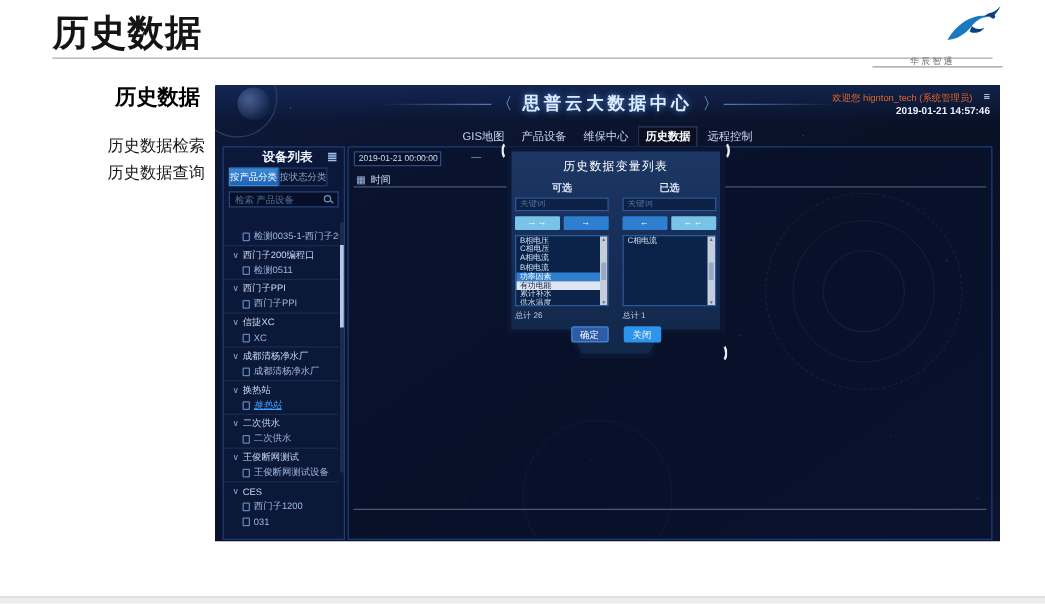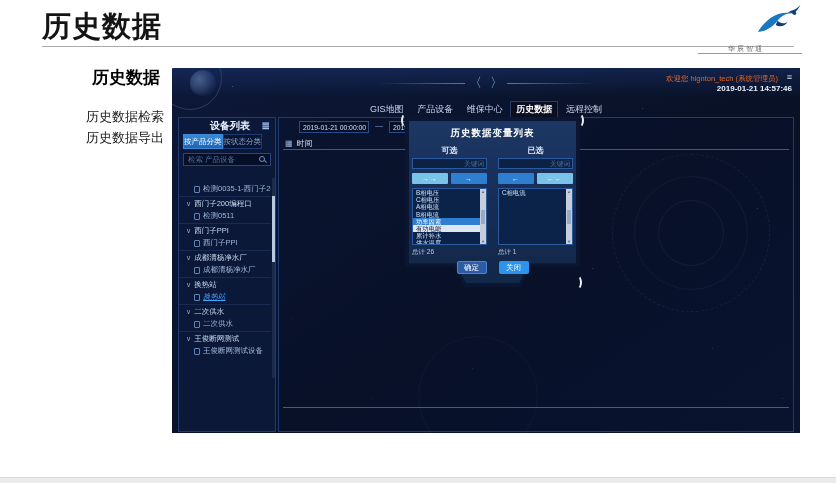--- a/index.html
+++ b/index.html
@@ -92,21 +92,21 @@
              margin-right:3px; flex:0 0 auto; }
   .tree-row.selected { color:#3fa2ff; }
   .tree-row.selected .lbl { text-decoration:underline; font-style:italic; color:#3fa2ff; }
   .dp-scroll { position:absolute; right:0; top:60px; width:3px; height:200px;
                background:rgba(120,150,200,.15); cursor:pointer; }
   .dp-thumb { position:absolute; top:18px; left:0; width:3px; height:66px; background:#b9c8e2; }
 
   
   .main-panel { position:absolute; left:106px; top:49px; width:516px; height:315px;
                 border:1px solid #1e3c74; background:rgba(9,18,44,.45); }
-  .date-row { position:absolute; left:20px; top:3px; display:flex; gap:6px; }
+  .date-row { position:absolute; left:4px; top:3px; display:flex; gap:24px; }
   .date-input { width:70px; height:12px; border:1px solid #2a4c86; background:rgba(8,16,40,.85);
                 color:#cfe0f5; font-size:6.8px; font-family:inherit; padding:0 0 0 3px; outline:0; }
   .date-sep { color:#8aa3cc; font-size:8px; }
   .table-head { position:absolute; left:4px; right:4px; top:19px; height:13px;
                 border-bottom:1px solid rgba(150,170,200,.45); display:flex; align-items:center;
                 font-size:8px; color:#cfe0f5; }
   .grid-ico { color:#9fb8e0; margin:0 4px 0 2px; font-size:8px; }
   .table-bottom { position:absolute; left:4px; right:4px; bottom:23px; height:1px;
                   background:rgba(150,160,185,.5); }
 
@@ -117,26 +117,26 @@
   .m-outer { background:#0a1632; filter:drop-shadow(0 2px 4px rgba(0,0,0,.6)); }
   .m-inner { left:4px; top:4px; width:167px; height:162px;
              background:linear-gradient(180deg,#1d3764 0%,#152c55 55%,#122848 100%);
              filter:drop-shadow(0 0 4px rgba(64,134,232,.65)); }
   .brk { position:absolute; width:10px; height:15px; border:2px solid #e9eef6;
          border-radius:50%; border-top-color:transparent; border-bottom-color:transparent; }
   .brk.tl { left:-4px; top:-4px; border-right-color:transparent; }
   .brk.tr { right:-4px; top:-4px; border-left-color:transparent; }
   .brk.br { right:-2px; top:158px; border-left-color:transparent; }
   .m-title { position:absolute; top:10px; left:0; right:0; text-align:center; font-size:9.5px;
-             font-weight:bold; color:#fff; letter-spacing:1px; }
+             font-weight:normal; color:#fff; letter-spacing:1px; }
   .m-col { position:absolute; top:28px; width:75px; }
   .m-col.left { left:7px; } .m-col.right { left:93px; }
   .m-col-label { text-align:center; font-size:8px; font-weight:bold; color:#dfe9fa; height:11px; }
   .m-search { height:11px; border:1px solid #2b5a9e; background:#0c2144; display:flex;
-              align-items:center; margin-top:2px;padding-left:48px; }
+              align-items:center; margin-top:2px; }
   .m-search input { width:100%; background:transparent; border:0; outline:0; color:#cfe0f5;
                     font-size:6.8px; font-family:inherit; padding-left:3px; }
   .m-search input::placeholder { color:#4f6f9e; }
   .m-btns { display:flex; gap:3px; margin-top:4px; height:11px; }
   .m-btn { flex:1; display:flex; align-items:center; justify-content:center; font-size:7px;
            color:#fff; letter-spacing:1px; cursor:pointer; border-radius:1px; }
   .m-btn.light { background:#79c2e8; } .m-btn.mid { background:#2e7fd0; }
   .m-list { margin-top:4px; height:57px; background:#0b2349; border:1px solid #2b5a9e;
             position:relative; overflow:hidden; }
   .m-items { position:absolute; left:0; top:0; right:6px; bottom:0; overflow:hidden; }
@@ -172,36 +172,37 @@
       <path d="M27,21 C30,24 35,25 39,22 C36,27 30,29 25,26 Z" fill="#0d3f7a"></path>
       <circle cx="47" cy="12" r="2" fill="#0d3f7a"></circle>
     </svg>
     <div class="logo-sub">华辰智通</div>
     <div class="logo-subline"></div>
   </div>
 
   <div class="side-heading">历史数据</div>
   <div class="side-menu" id="side-menu">
       <div class="side-item">历史数据检索</div>
-      <div class="side-item">历史数据导出</div>
+      <div class="side-item">历史数据查询</div>
     </div>
 
   <div class="shot">
     <div class="stars"></div>
     <div class="planet"></div>
     <div class="ring" style="left:-14px;top:-22px;width:64px;height:64px;border-color:rgba(130,168,230,.25);"></div>
     <div class="ring dashed" style="left:440px;top:86px;width:158px;height:158px;"></div>
     <div class="ring" style="left:462px;top:108px;width:114px;height:114px;border-color:rgba(130,168,230,.12);"></div>
     <div class="ring" style="left:486px;top:132px;width:66px;height:66px;border-color:rgba(130,168,230,.14);"></div>
     <div class="ring" style="left:246px;top:268px;width:120px;height:120px;border-color:rgba(130,168,230,.08);"></div>
 
     <div class="app-top"></div>
     <div class="app-title-row">
       <span class="title-line"></span>
       <span class="title-brk">〈</span>
+      <span class="app-title">思普云大数据中心</span>
       <span class="title-brk">〉</span>
       <span class="title-line r"></span>
     </div>
     <div class="welcome">欢迎您 hignton_tech (系统管理员)</div>
     <div class="menu-ico">≡</div>
     <div class="datetime">2019-01-21 14:57:46</div>
 
     <div class="nav" id="nav-tabs">
         <div class="nav-tab">GIS地图</div>
         <div class="nav-tab">产品设备</div>
@@ -246,20 +247,30 @@
               <div class="lbl" style="display: inline;">西门子PPI</div>
             </div>
             <div class="tree-row child">
               <div class="doc-ico"></div>
               <div class="lbl" style="display: inline;">西门子PPI</div>
             </div>
           </div>
           <div class="tree-group">
             <div class="tree-row">
               <div class="chev" style="display: inline;">∨</div>
+              <div class="lbl" style="display: inline;">信捷XC</div>
+            </div>
+            <div class="tree-row child">
+              <div class="doc-ico"></div>
+              <div class="lbl" style="display: inline;">XC</div>
+            </div>
+          </div>
+          <div class="tree-group">
+            <div class="tree-row">
+              <div class="chev" style="display: inline;">∨</div>
               <div class="lbl" style="display: inline;">成都清杨净水厂</div>
             </div>
             <div class="tree-row child">
               <div class="doc-ico"></div>
               <div class="lbl" style="display: inline;">成都清杨净水厂</div>
             </div>
           </div>
           <div class="tree-group">
             <div class="tree-row">
               <div class="chev" style="display: inline;">∨</div>
@@ -281,20 +292,34 @@
             </div>
           </div>
           <div class="tree-group">
             <div class="tree-row">
               <div class="chev" style="display: inline;">∨</div>
               <div class="lbl" style="display: inline;">王俊断网测试</div>
             </div>
             <div class="tree-row child">
               <div class="doc-ico"></div>
               <div class="lbl" style="display: inline;">王俊断网测试设备</div>
+            </div>
+          </div>
+          <div class="tree-group">
+            <div class="tree-row">
+              <div class="chev" style="display: inline;">∨</div>
+              <div class="lbl" style="display: inline;">CES</div>
+            </div>
+            <div class="tree-row child">
+              <div class="doc-ico"></div>
+              <div class="lbl" style="display: inline;">西门子1200</div>
+            </div>
+            <div class="tree-row child">
+              <div class="doc-ico"></div>
+              <div class="lbl" style="display: inline;">031</div>
             </div>
           </div>
         </div>
       <div class="dp-scroll">
         <div class="dp-thumb"></div>
       </div>
     </div>
 
     <div class="main-panel">
       <div class="date-row">

